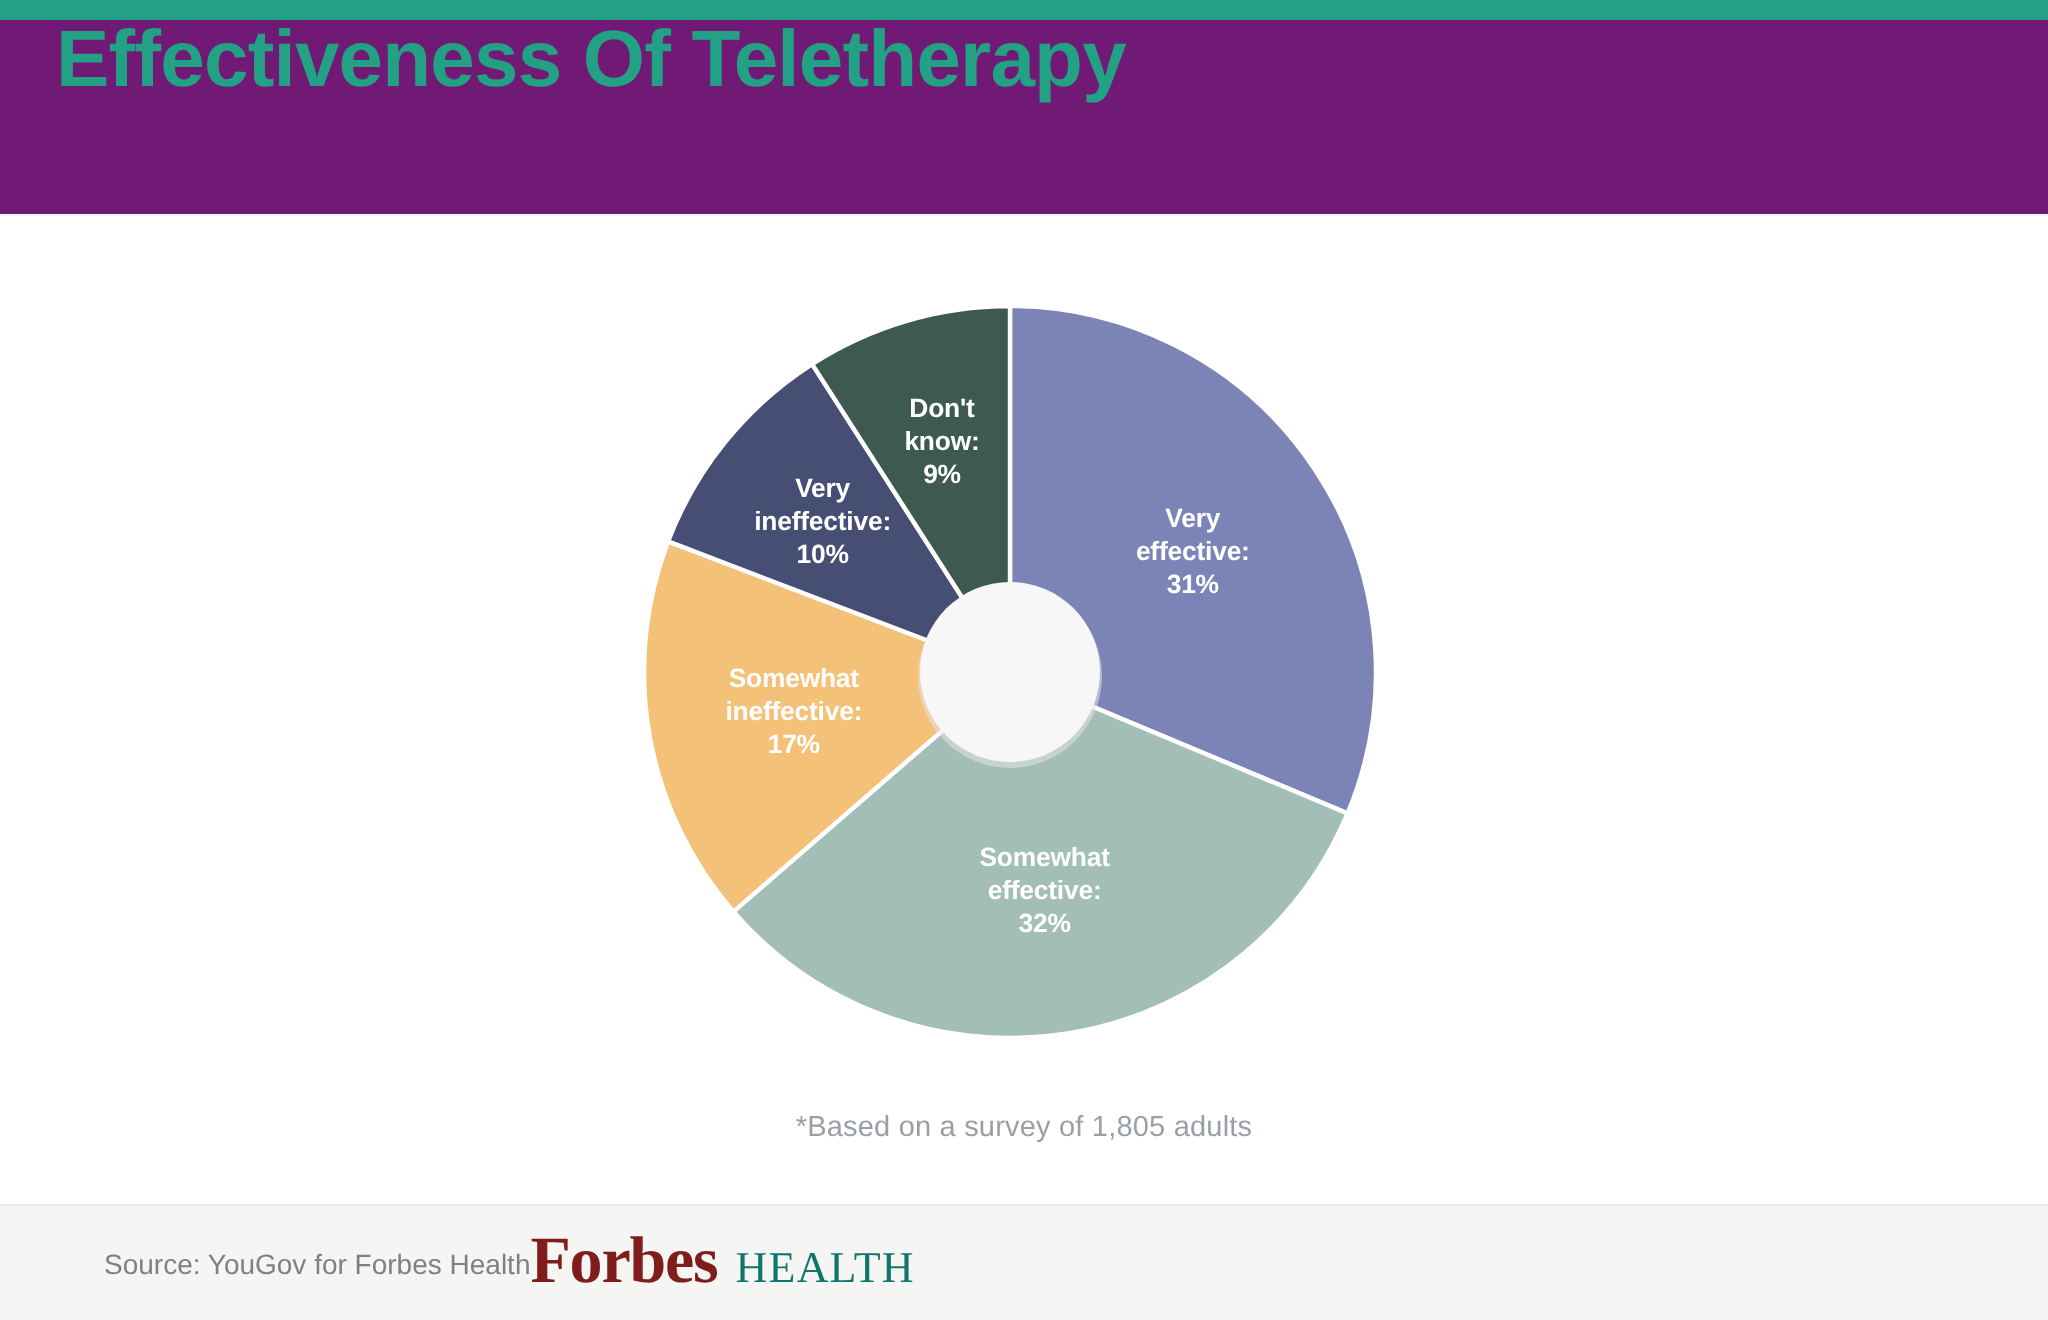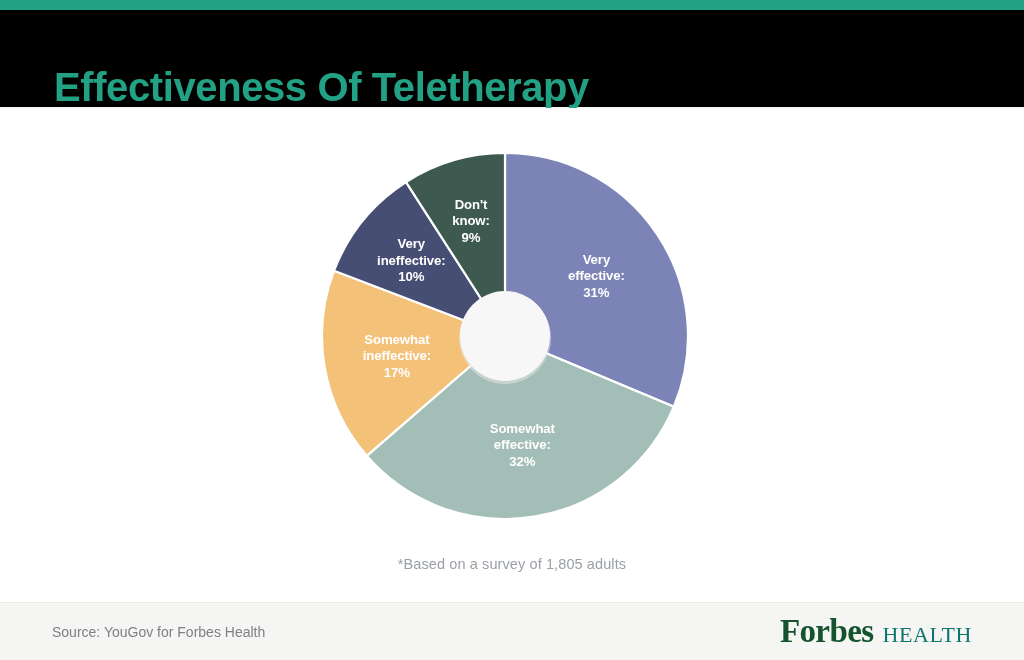--- a/index.html
+++ b/index.html
@@ -26,24 +26,24 @@
     height: 10px;
     width: 100%;
     background: #22a185;
     flex: 0 0 auto;
   }
 
   
   .header-band {
     flex: 0 0 auto;
     height: 98px;
-    background: #000000;
+    background: #701a75;
     display: flex;
-    align-items: flex-end;
-    padding-left: 54px;
+    align-items: flex-start;
+    padding-left: 28px;
     border-bottom: 1px solid #eef6f2;
   }
 
   .chart-title {
     color: #22a185;
     font-family: "Liberation Sans", sans-serif;
     font-size: 40px;
     font-weight: bold;
     letter-spacing: -0.4px;
     line-height: 1;
@@ -90,41 +90,40 @@
   }
 
   
   .footer {
     flex: 0 0 auto;
     height: 58px;
     background: #f5f5f3;
     border-top: 1px solid #e9e9e6;
     display: flex;
     align-items: center;
-    justify-content: space-between;
     padding: 0 52px 0 52px;
   }
 
   .source-text {
     color: #7d8187;
     font-size: 14px;
     font-family: "Liberation Sans", sans-serif;
   }
 
   .logo {
     display: flex;
     align-items: baseline;
     gap: 9px;
   }
 
   .logo-forbes {
     font-family: "Liberation Serif", serif;
     font-weight: bold;
     font-size: 33px;
-    color: #14532d;
+    color: #7f1d1d;
     letter-spacing: -0.6px;
   }
 
   .logo-health {
     font-family: Liberation Serif, serif;
     font-size: 22px;
     color: #0f766e;
     letter-spacing: 0.6px;
   }
 </style>

